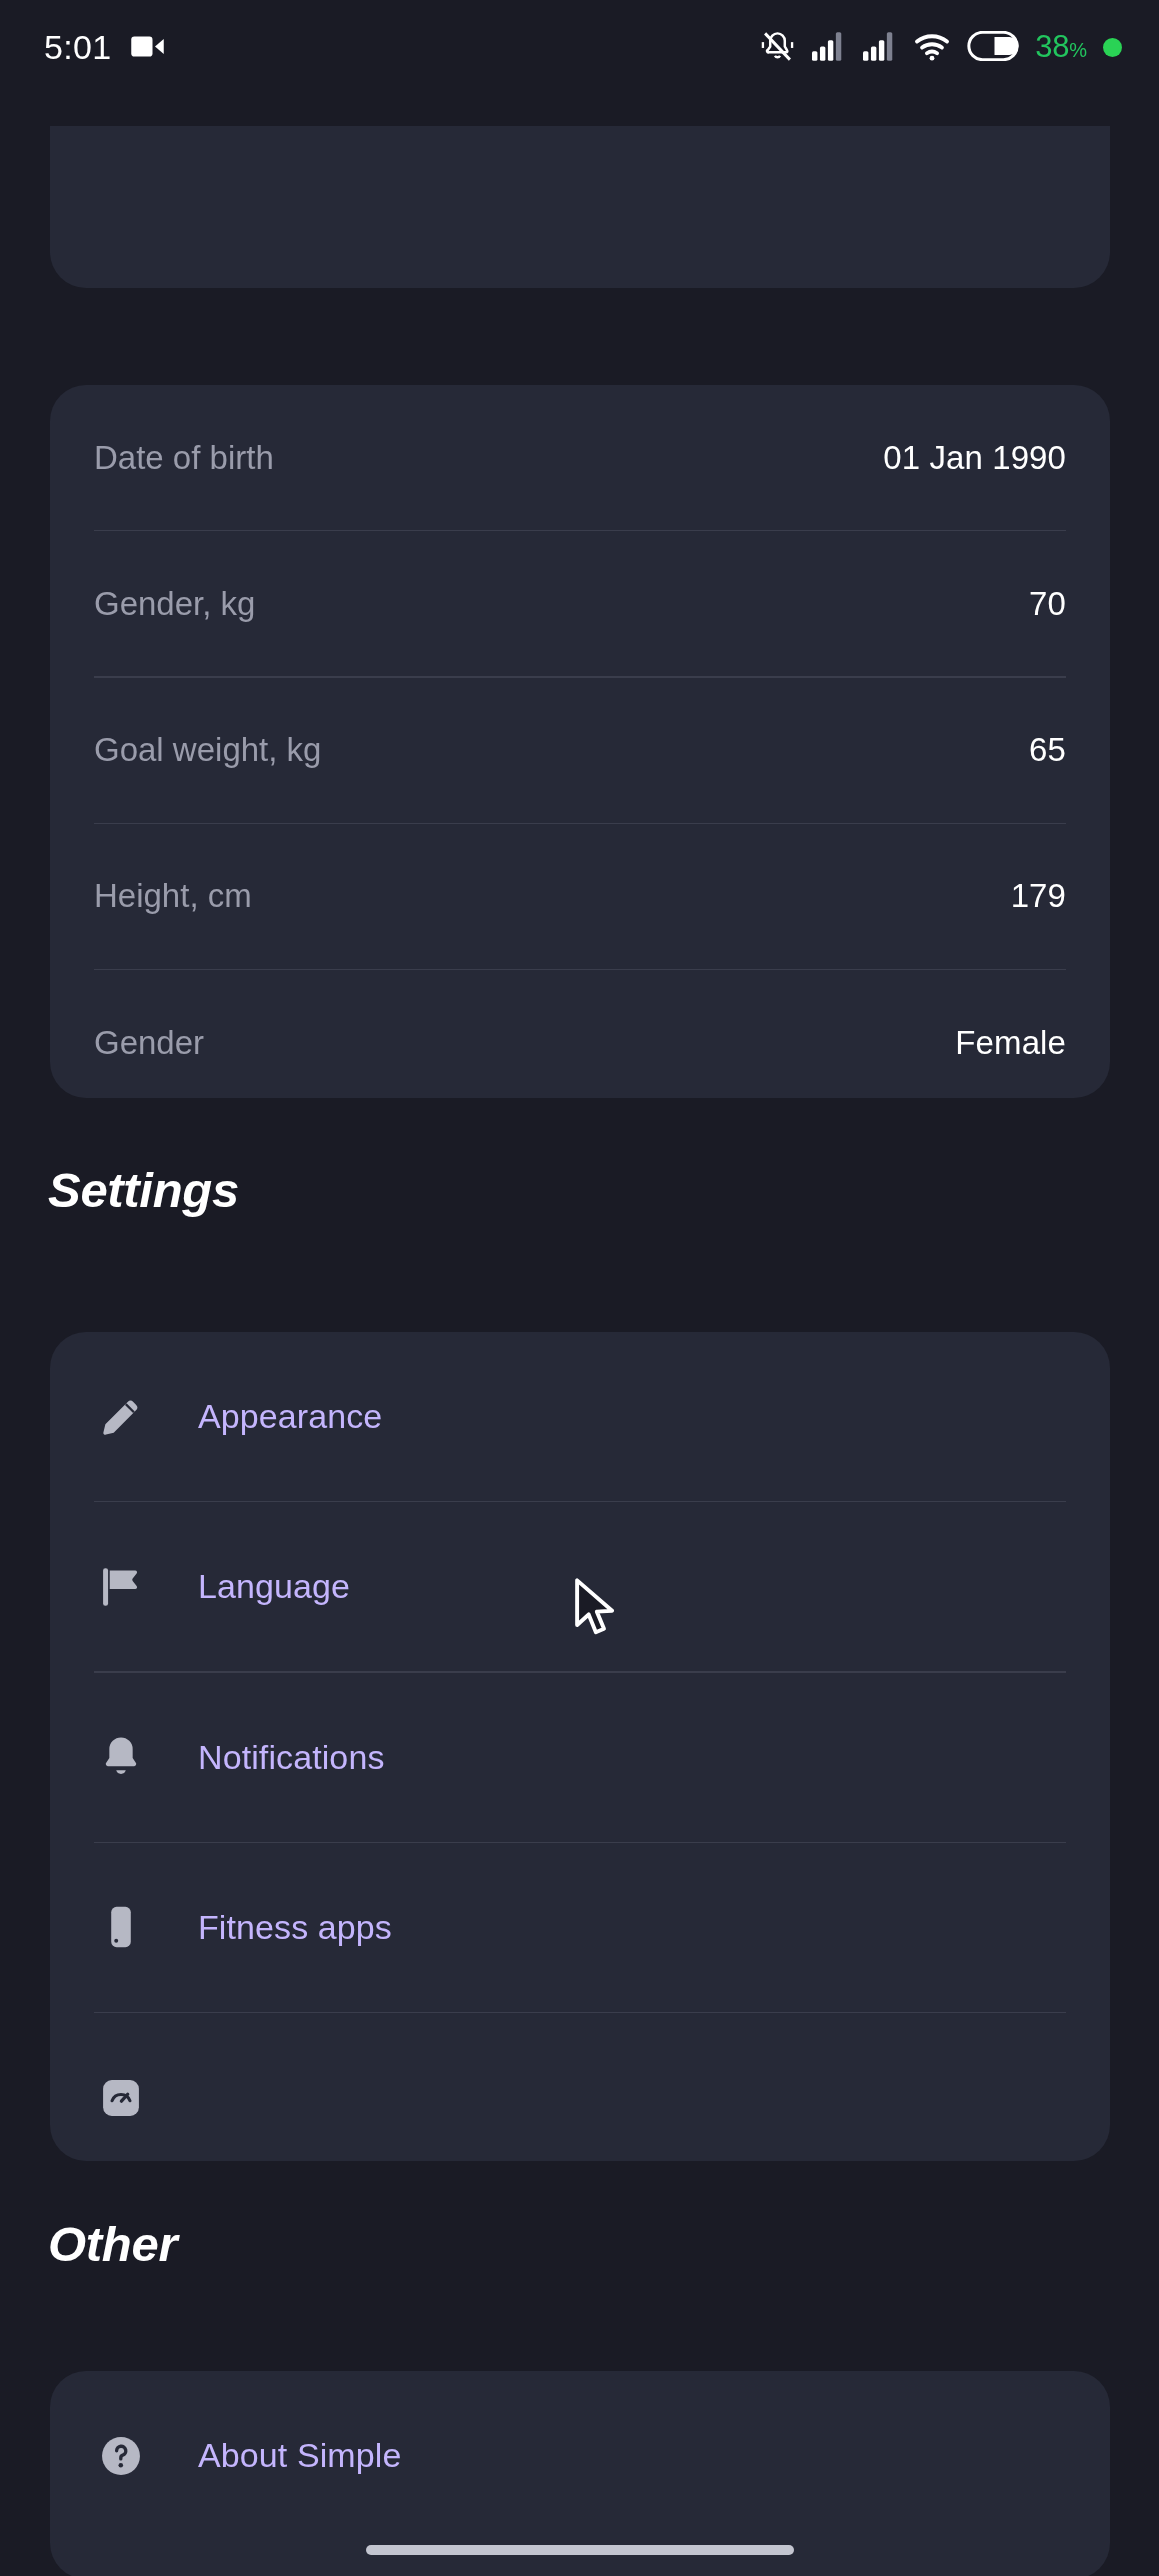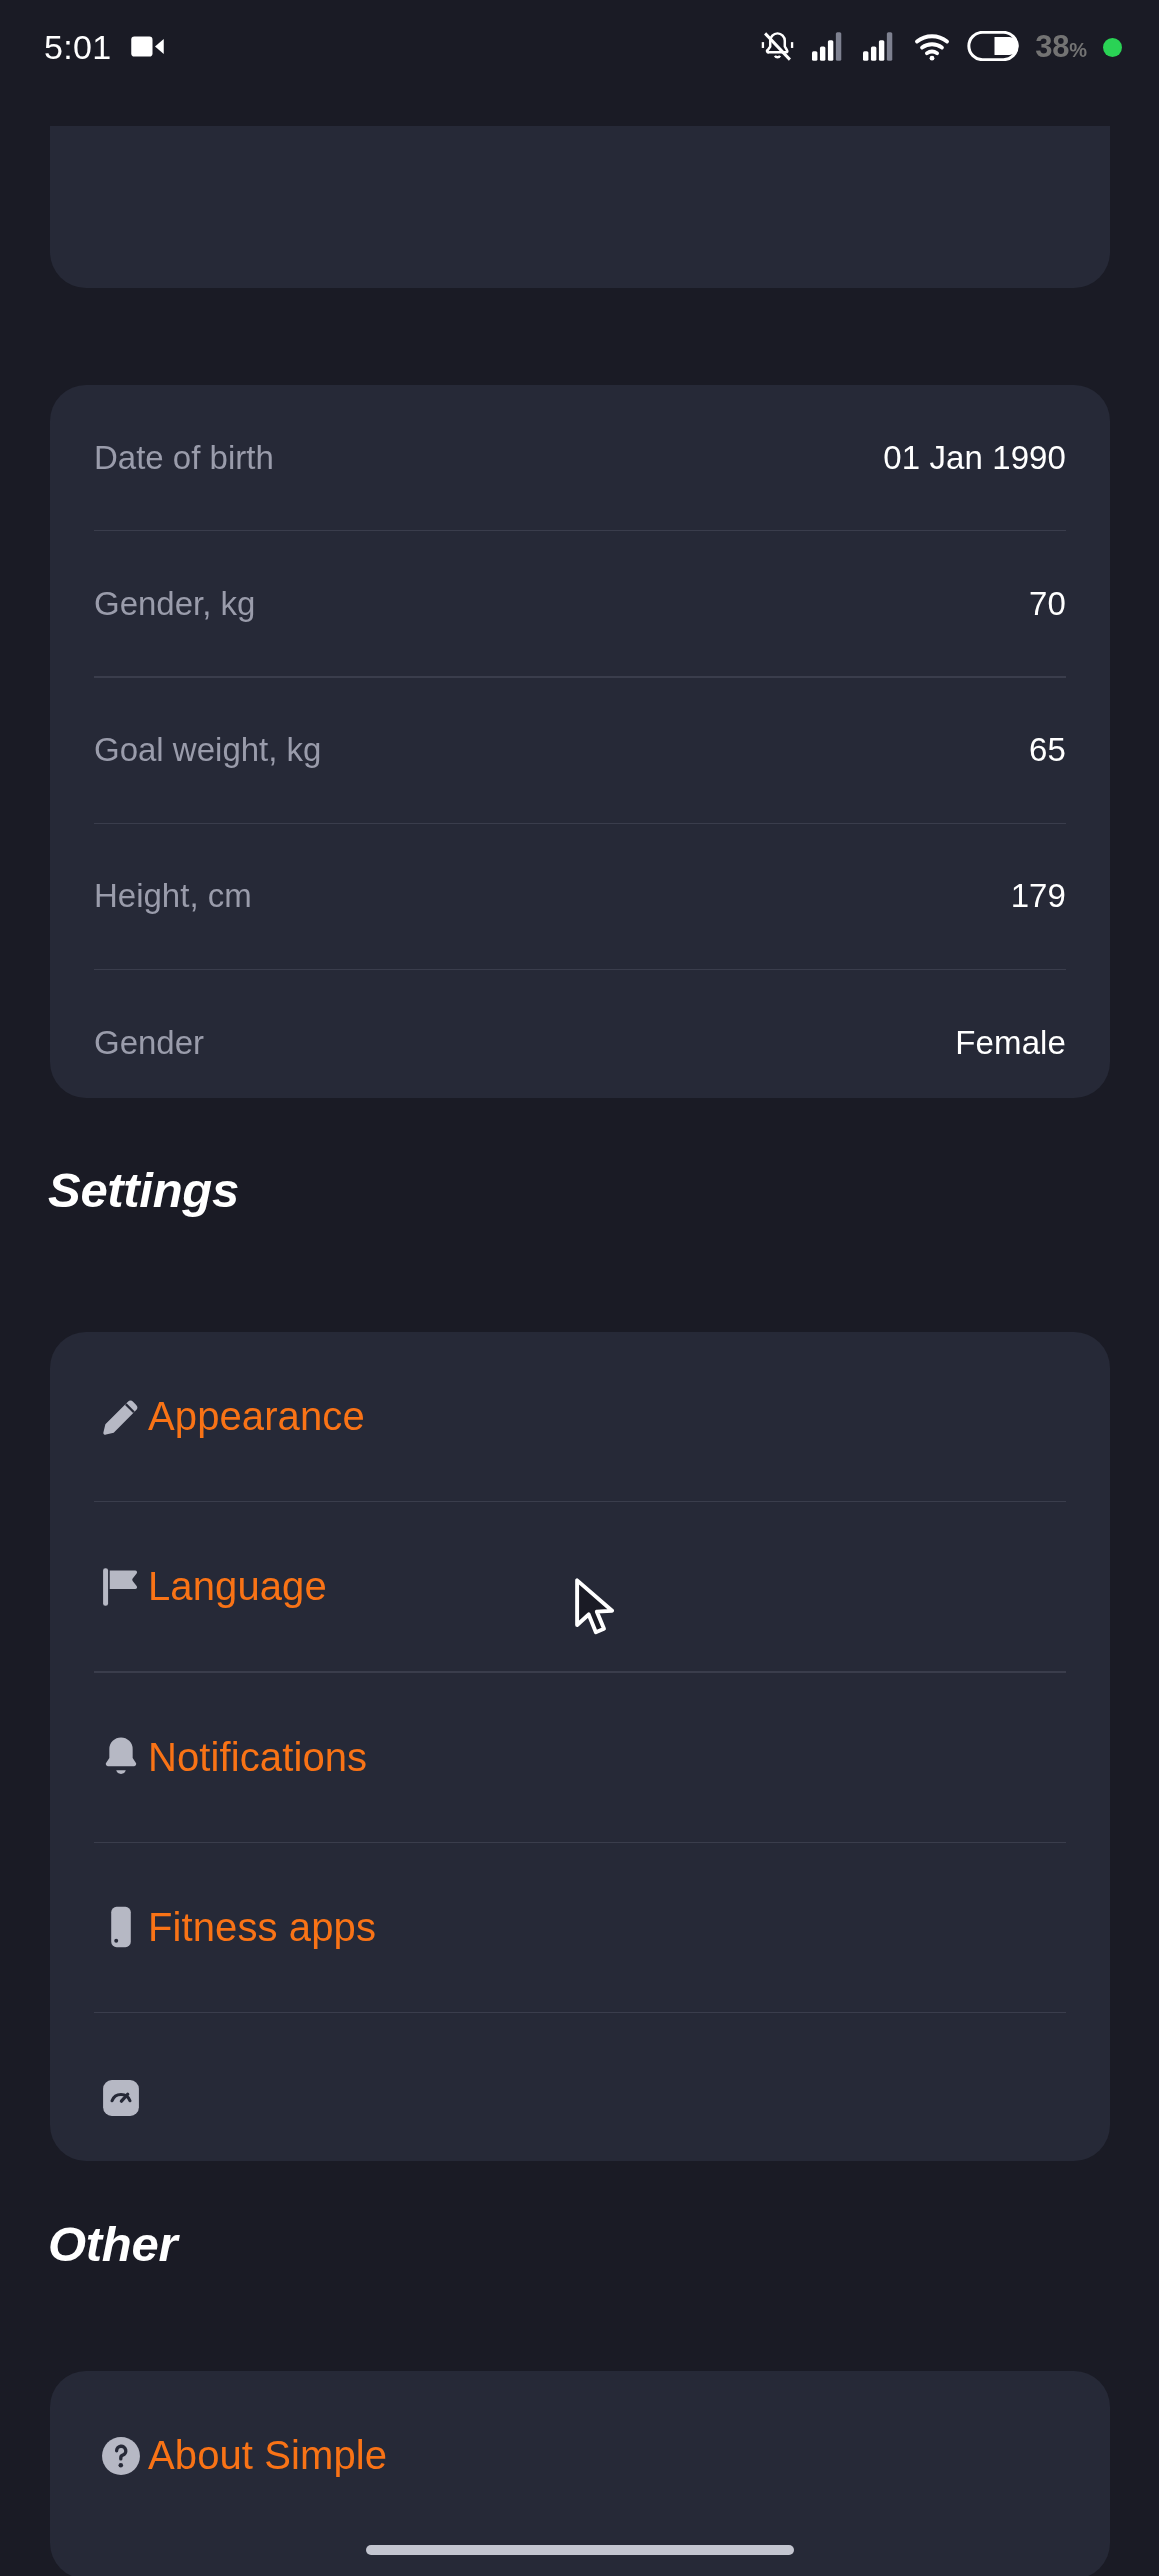--- a/index.html
+++ b/index.html
@@ -39,23 +39,23 @@
     font-size: 34px;
     font-weight: 400;
     letter-spacing: 0.3px;
   }
   .status-right {
     display: flex;
     align-items: center;
     gap: 16.4px;
   }
   .battery-pct {
-    color: #737373;
+    color: #22c55e;
     font-size: 31px;
-    font-weight: 700;
+    font-weight: 400;
     letter-spacing: -0.3px;
   }
   .battery-pct .sm { font-size: 20px; }
   .green-dot {
     width: 19px; height: 19px;
     border-radius: 50%;
     background: #2ad355;
   }
 
   
@@ -145,23 +145,24 @@
   }
   .srow-icon {
     width: 54px;
     height: 54px;
     display: flex;
     align-items: center;
     justify-content: center;
     flex: 0 0 54px;
   }
   .srow-label {
-    color: #f97316;
-    font-size: 40px;
+    color: #c4b5fd;
+    font-size: 34px;
     font-weight: 400;
+    margin-left: 50px;
     letter-spacing: 0.1px;
   }
 
   
   .section-heading {
     position: absolute;
     left: 48px;
     color: #ffffff;
     font-size: 49px;
     font-weight: 700;

